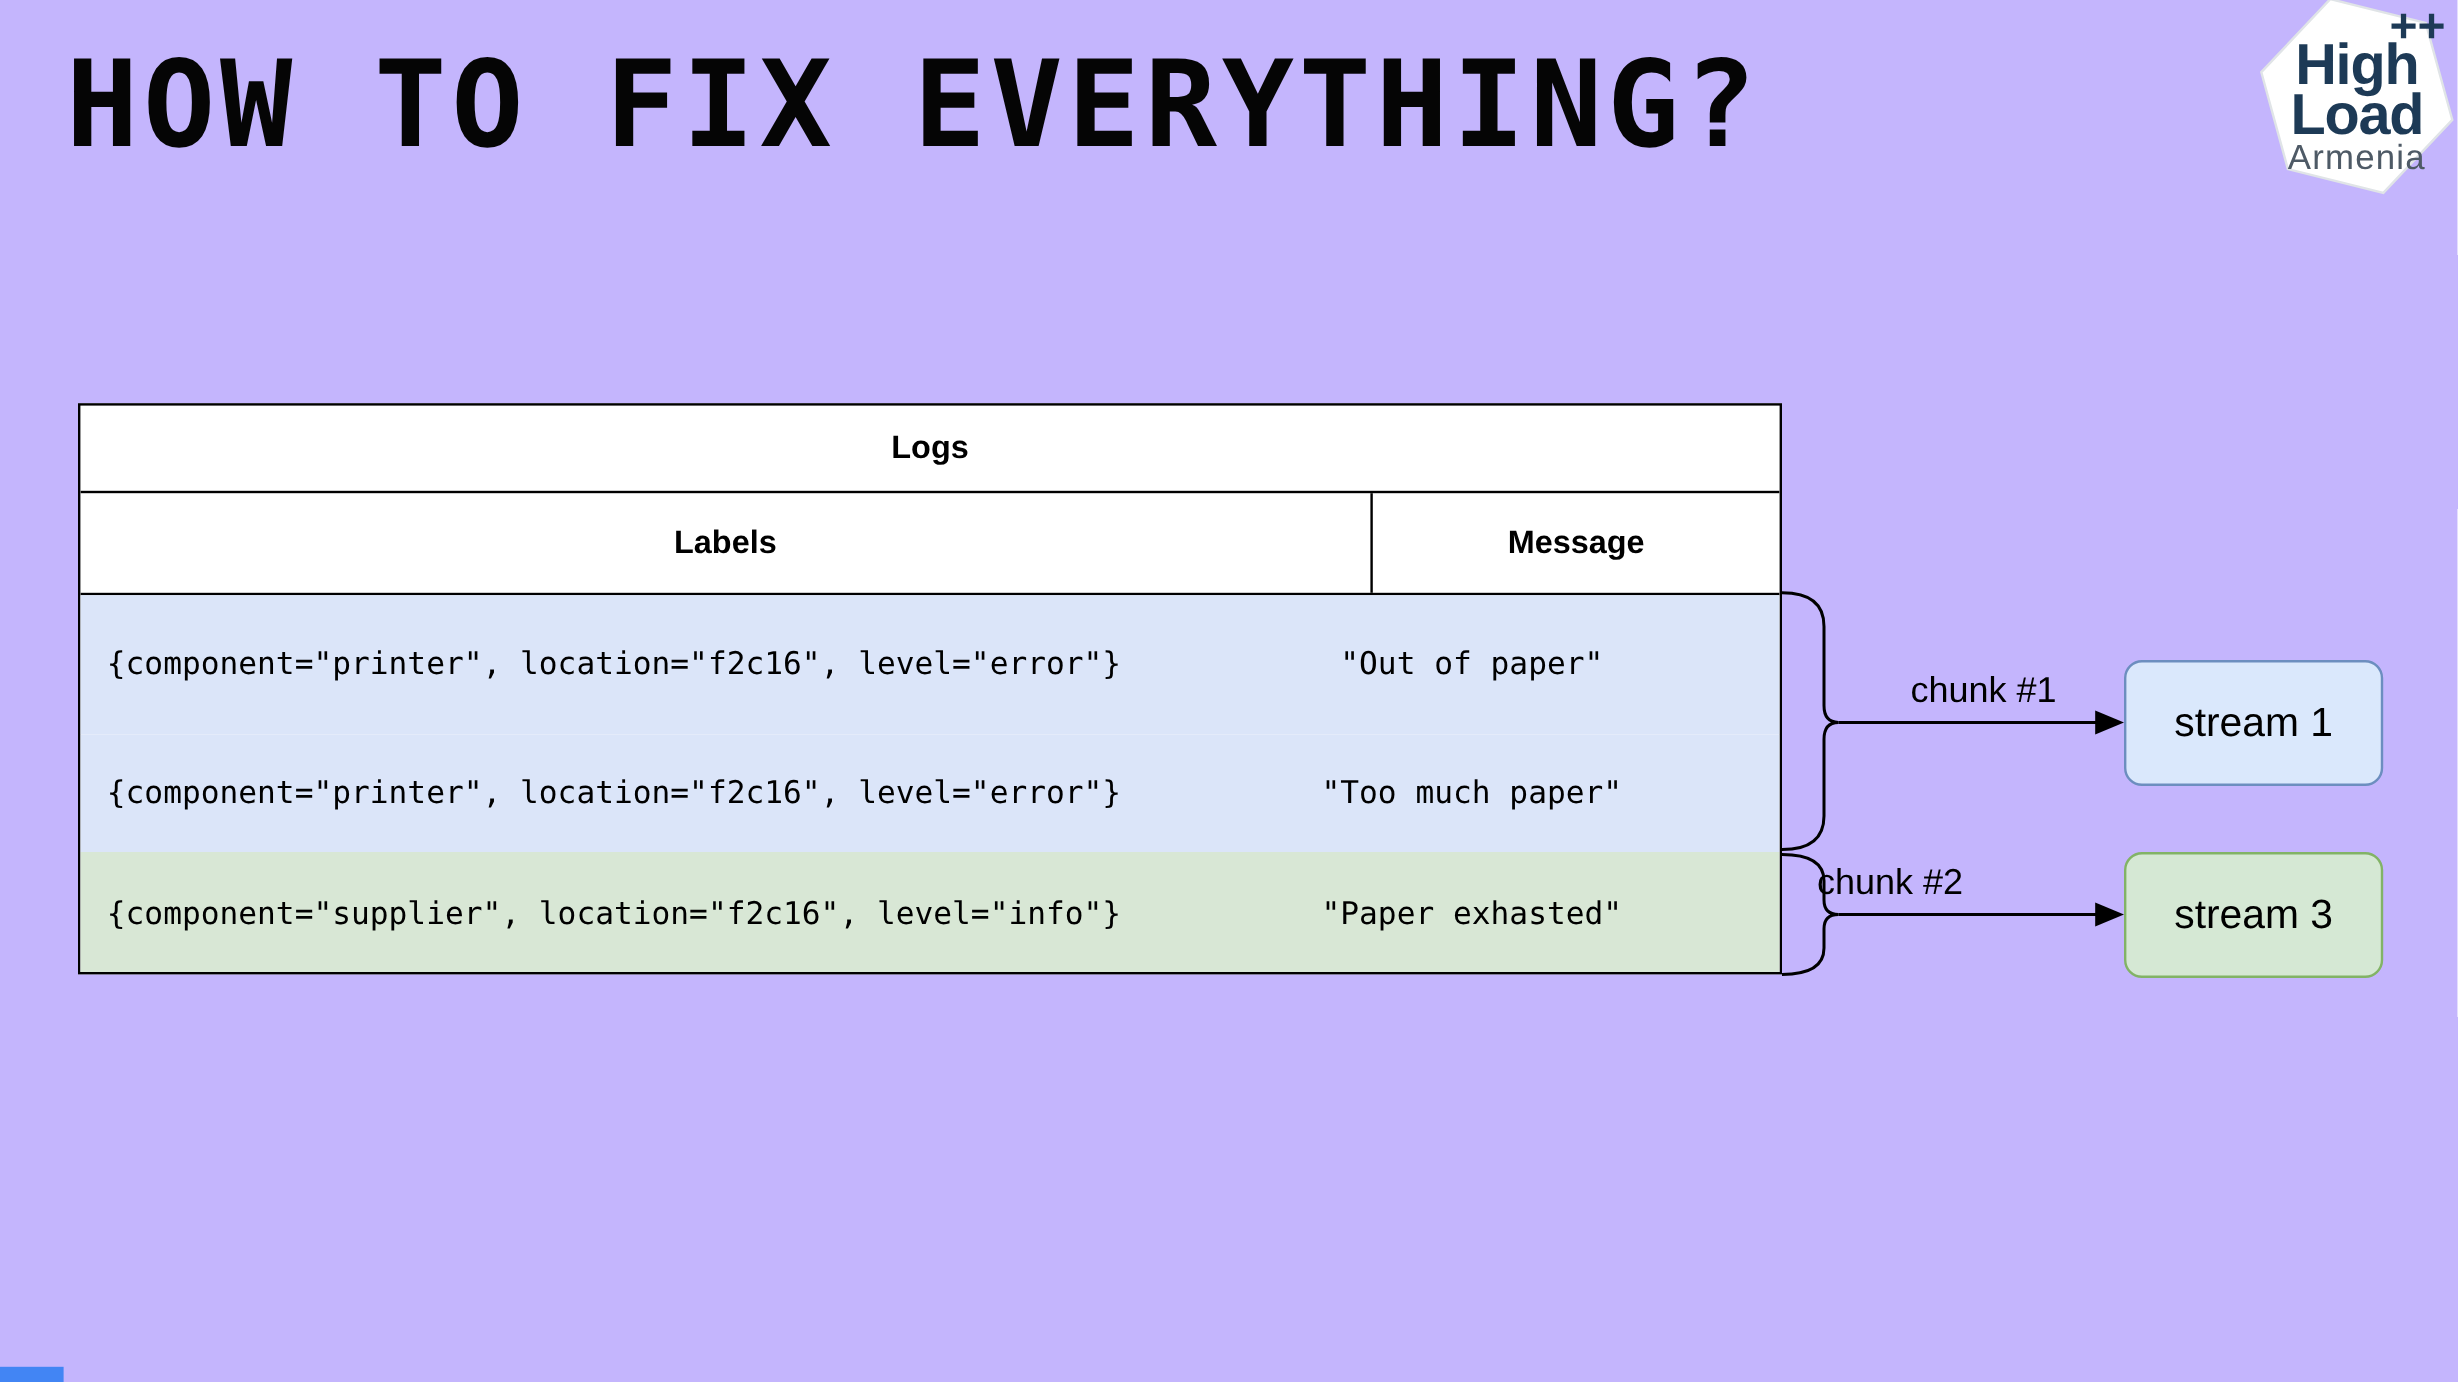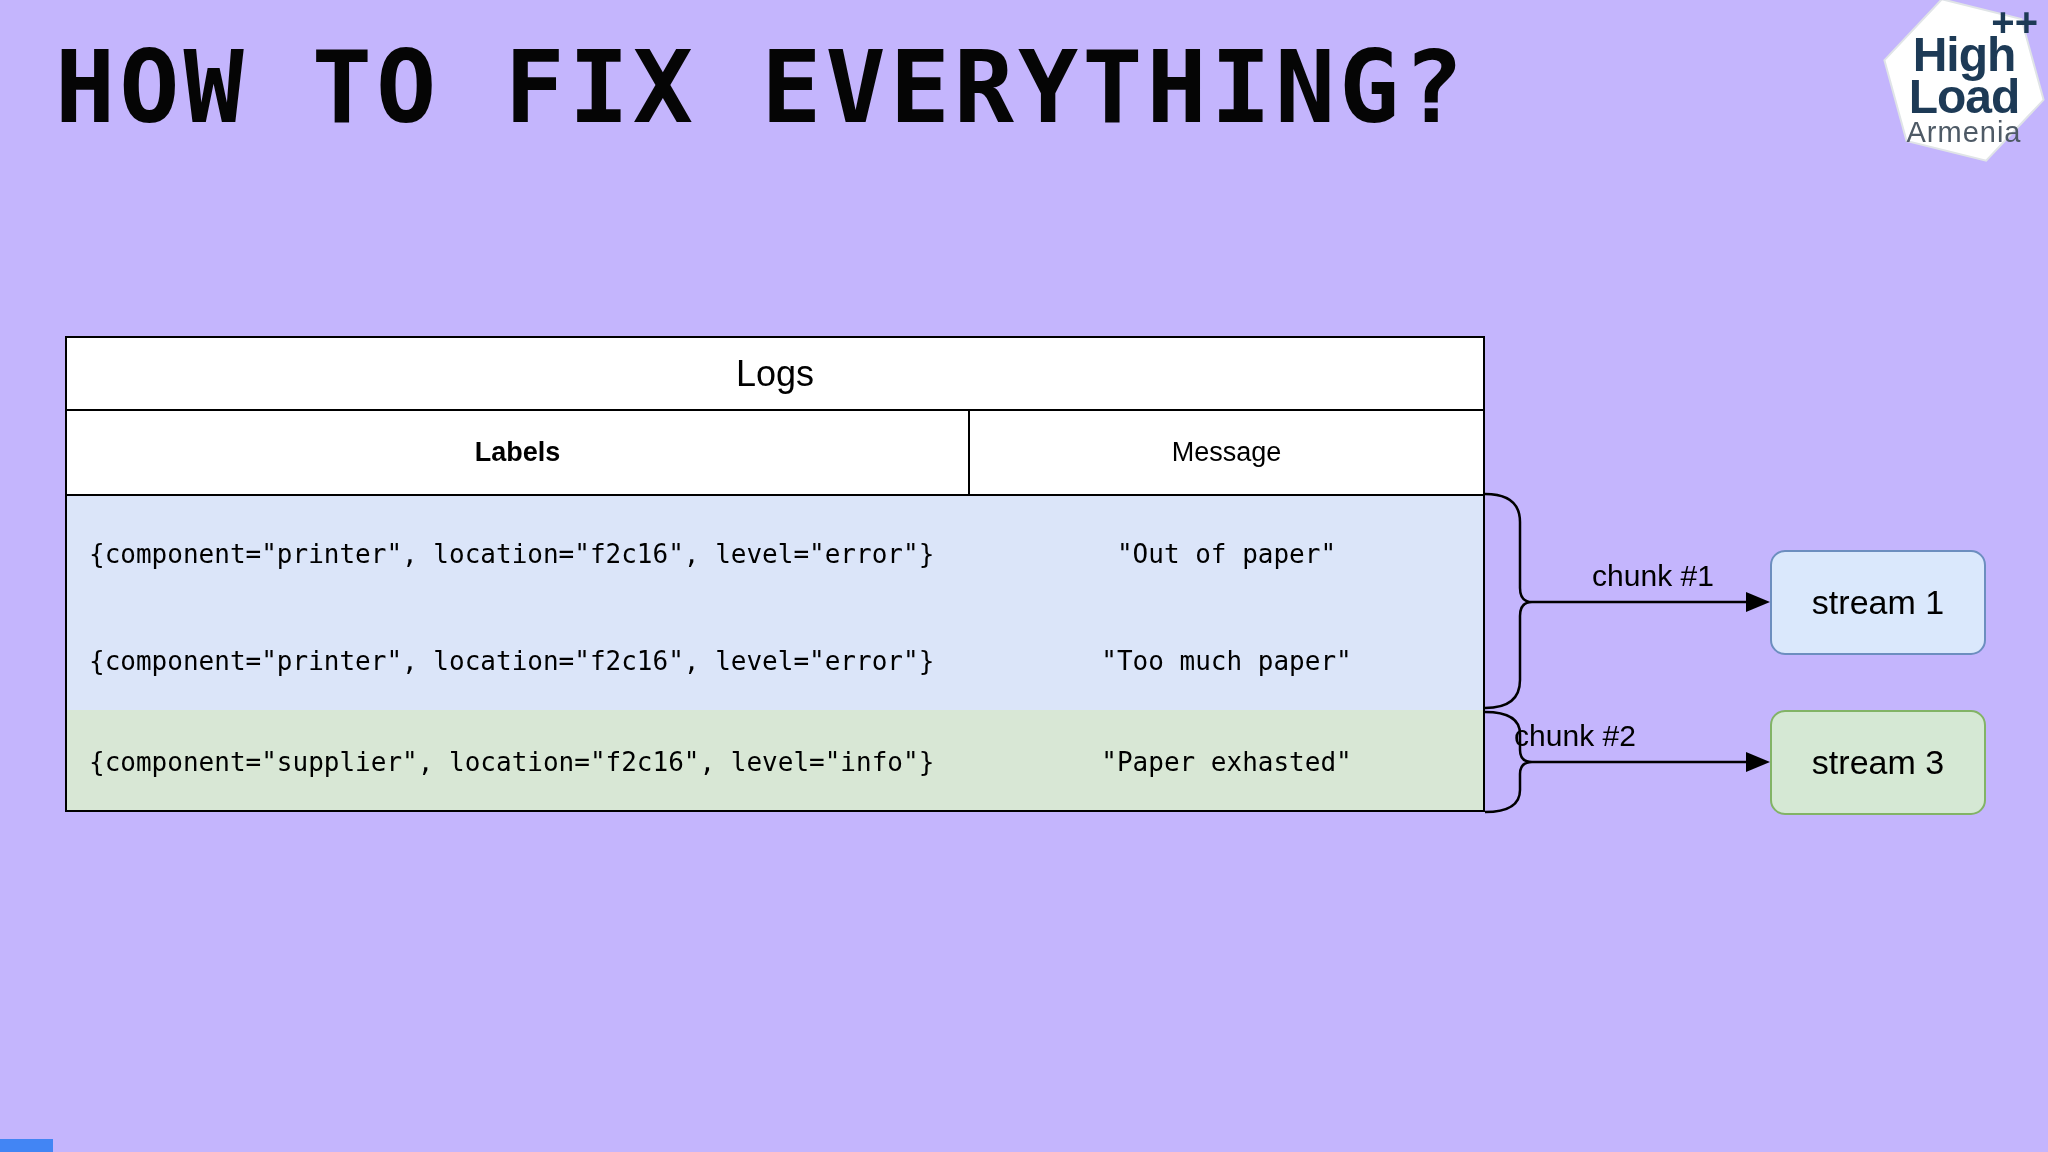--- a/index.html
+++ b/index.html
@@ -32,33 +32,33 @@
     font-weight:400;font-size:29px;line-height:32px;letter-spacing:1px;
   }
   
   .logtable{
     position:absolute;left:65px;top:336px;width:1420px;height:476px;
     border:2px solid #000;box-sizing:border-box;overflow:hidden;background:#fff;
   }
   .t-title{
     height:73px;border-bottom:2px solid #000;box-sizing:border-box;
     display:flex;align-items:center;justify-content:center;
-    font-weight:400;font-size:36px;
+    font-weight:700;font-size:27px;
   }
   .t-head{
     height:85px;border-bottom:2px solid #000;box-sizing:border-box;display:flex;
   }
   .t-head .hc1{
-    width:903px;border-right:2px solid #000;box-sizing:border-box;
+    width:1077px;border-right:2px solid #000;box-sizing:border-box;
     display:flex;align-items:center;justify-content:center;
     font-weight:700;font-size:27px;
   }
   .t-head .hc2{
     flex:1;display:flex;align-items:center;justify-content:center;
-    font-weight:400;font-size:27px;
+    font-weight:700;font-size:27px;
   }
   .t-row{display:flex;align-items:center;box-sizing:border-box;}
   .t-row.r1{height:116px;}
   .t-row.r2{height:98px;}
   .t-row.r3{height:104px;}
   .cell-labels{
     width:903px;box-sizing:border-box;padding-left:22px;
     font-family:"DejaVu Sans Mono",monospace;font-size:26px;white-space:nowrap;
   }
   .cell-message{

